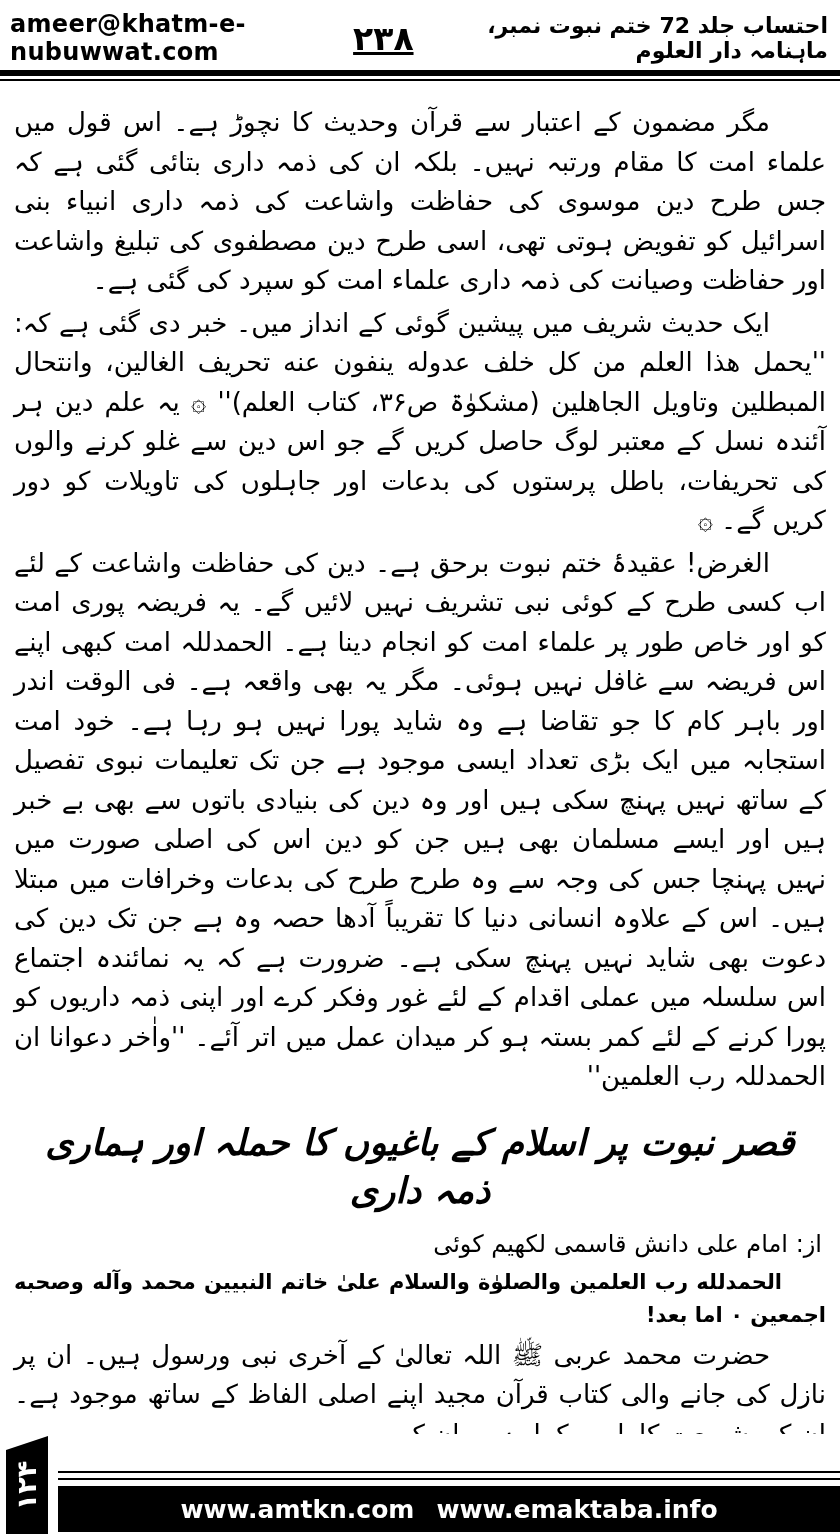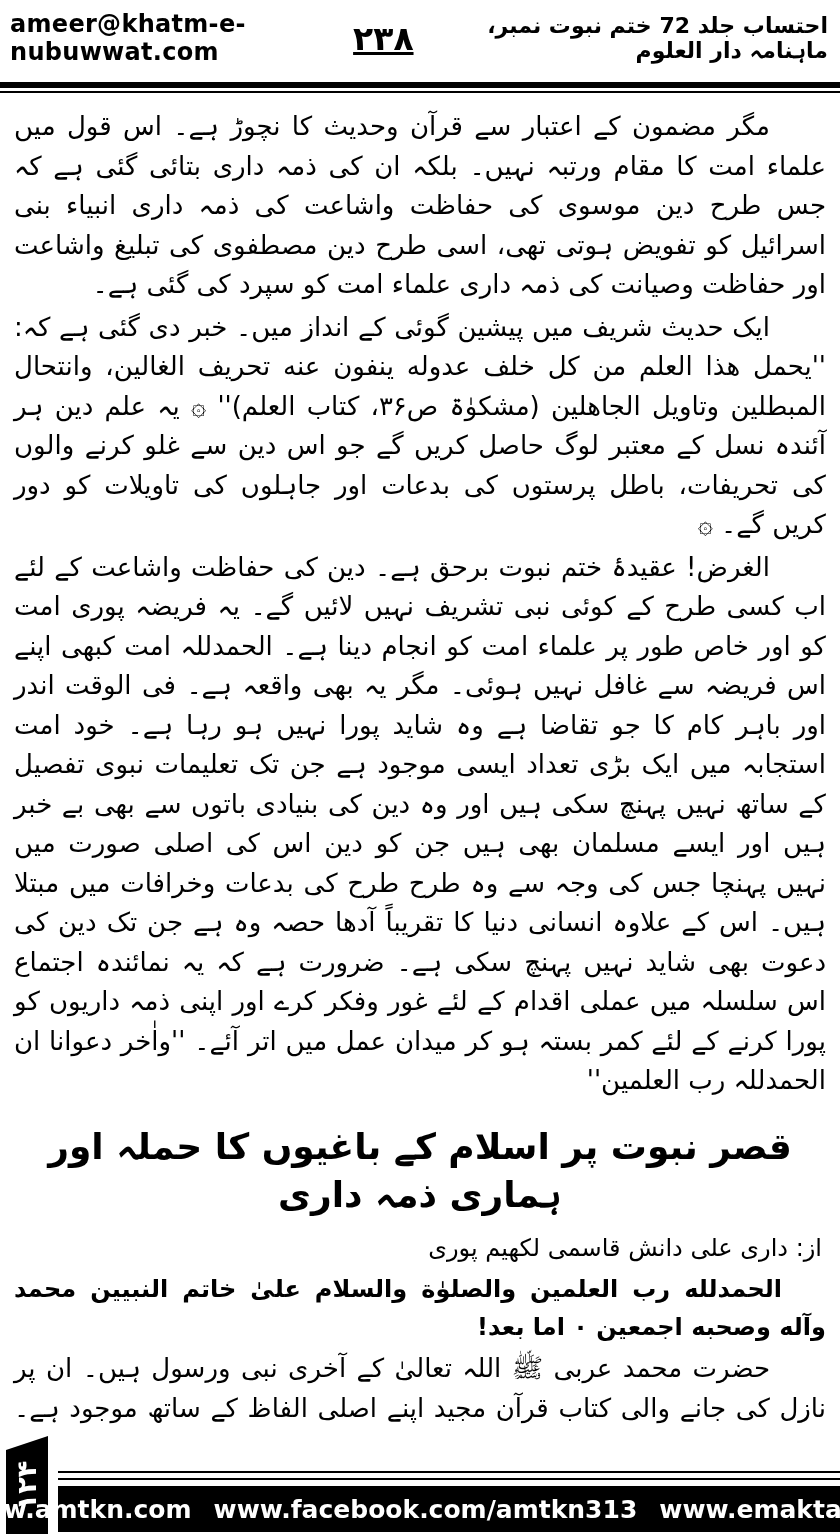--- a/index.html
+++ b/index.html
@@ -15,21 +15,21 @@
     color: #000000;
     overflow: hidden;
   }
 
   
   .page-header {
     display: flex;
     justify-content: flex-end;
     align-items: center;
     direction: ltr;
-    padding: 10px 12px 16px 10px;
+    padding: 10px 12px 4px 10px;
   }
   .hdr-email {
     font-weight: bold;
     font-size: 24px;
     letter-spacing: 0.3px;
   }
   .hdr-right {
     display: flex;
     direction: rtl;
     align-items: center;
@@ -43,42 +43,43 @@
     height: 11px;
     margin: 0;
   }
 
   
   .body-text {
     direction: rtl;
     text-align: justify;
     font-size: 26px;
     line-height: 1.52;
-    padding: 14px 14px 0 14px;
+    padding: 22px 14px 0 14px;
     height: 1356px;
     overflow: hidden;
   }
   .body-text p { text-indent: 56px; margin-bottom: 3px; }
   .arabic { font-weight: normal; }
   .section-heading {
     text-indent: 0;
     text-align: center;
     font-size: 36px;
     font-weight: bold;
     margin: 22px 0 10px 0;
     line-height: 1.35;
+    font-style: italic;
   }
   .byline {
     text-indent: 4px !important;
     font-size: 24px;
     margin-bottom: 8px;
   }
   .arabic-opening {
     font-weight: bold;
-    font-size: 24px;
+    font-size: 21px;
     text-indent: 44px !important;
     margin-bottom: 8px;
     line-height: 1.6;
   }
 
   
   .page-footer {
     position: absolute;
     left: 0; right: 0; bottom: 0;
     height: 106px;
@@ -151,33 +152,32 @@
       <span>ایک حدیث شریف میں پیشین گوئی کے انداز میں۔ خبر دی گئی ہے کہ: ''</span><span class="arabic">یحمل ھذا العلم من کل خلف عدوله ینفون عنه تحریف الغالین، وانتحال المبطلین وتاویل الجاهلین (مشکوٰۃ ص۳۶، کتاب العلم)''</span><span> ۞ یہ علم دین ہر آئندہ نسل کے معتبر لوگ حاصل کریں گے جو اس دین سے غلو کرنے والوں کی تحریفات، باطل پرستوں کی بدعات اور جاہلوں کی تاویلات کو دور کریں گے۔ ۞</span>
     </p>
 
     <p>
       <span>الغرض! عقیدۂ ختم نبوت برحق ہے۔ دین کی حفاظت واشاعت کے لئے اب کسی طرح کے کوئی نبی تشریف نہیں لائیں گے۔ یہ فریضہ پوری امت کو اور خاص طور پر علماء امت کو انجام دینا ہے۔ الحمدللہ امت کبھی اپنے اس فریضہ سے غافل نہیں ہوئی۔ مگر یہ بھی واقعہ ہے۔ فی الوقت اندر اور باہر کام کا جو تقاضا ہے وہ شاید پورا نہیں ہو رہا ہے۔ خود امت استجابہ میں ایک بڑی تعداد ایسی موجود ہے جن تک تعلیمات نبوی تفصیل کے ساتھ نہیں پہنچ سکی ہیں اور وہ دین کی بنیادی باتوں سے بھی بے خبر ہیں اور ایسے مسلمان بھی ہیں جن کو دین اس کی اصلی صورت میں نہیں پہنچا جس کی وجہ سے وہ طرح طرح کی بدعات وخرافات میں مبتلا ہیں۔ اس کے علاوہ انسانی دنیا کا تقریباً آدھا حصہ وہ ہے جن تک دین کی دعوت بھی شاید نہیں پہنچ سکی ہے۔ ضرورت ہے کہ یہ نمائندہ اجتماع اس سلسلہ میں عملی اقدام کے لئے غور وفکر کرے اور اپنی ذمہ داریوں کو پورا کرنے کے لئے کمر بستہ ہو کر میدان عمل میں اتر آئے۔</span>
       <span class="arabic">''واٰخر دعوانا ان الحمدللہ رب العلمین''</span>
     </p>
 
     <h1 class="section-heading">قصر نبوت پر اسلام کے باغیوں کا حملہ اور ہماری ذمہ داری</h1>
 
-    <p class="byline">از: داری علی دانش قاسمی لکھیم پوری</p>
+    <p class="byline">از: امام علی دانش قاسمی لکھیم کوئی</p>
 
     <p class="arabic-opening">الحمدلله رب العلمین والصلوٰة والسلام علیٰ خاتم النبیین محمد وآله وصحبه اجمعین ۰ اما بعد!</p>
 
     <p>حضرت محمد عربی ﷺ اللہ تعالیٰ کے آخری نبی ورسول ہیں۔ ان پر نازل کی جانے والی کتاب قرآن مجید اپنے اصلی الفاظ کے ساتھ موجود ہے۔ ان کی شریعت کامل ومکمل ہے۔ ان کی</p>
 
   </main>
 
   <footer class="page-footer">
     <div class="pgnum-box">
       <span class="v-num">۱۲۴</span>
     </div>
     <div class="footer-rules"></div>
     <div class="footer-bar">
       <span>www.amtkn.com</span>
-      <span>www.facebook.com/amtkn313</span>
       <span>www.emaktaba.info</span>
     </div>
   </footer>
 
 </div>
 
 </body></html>

